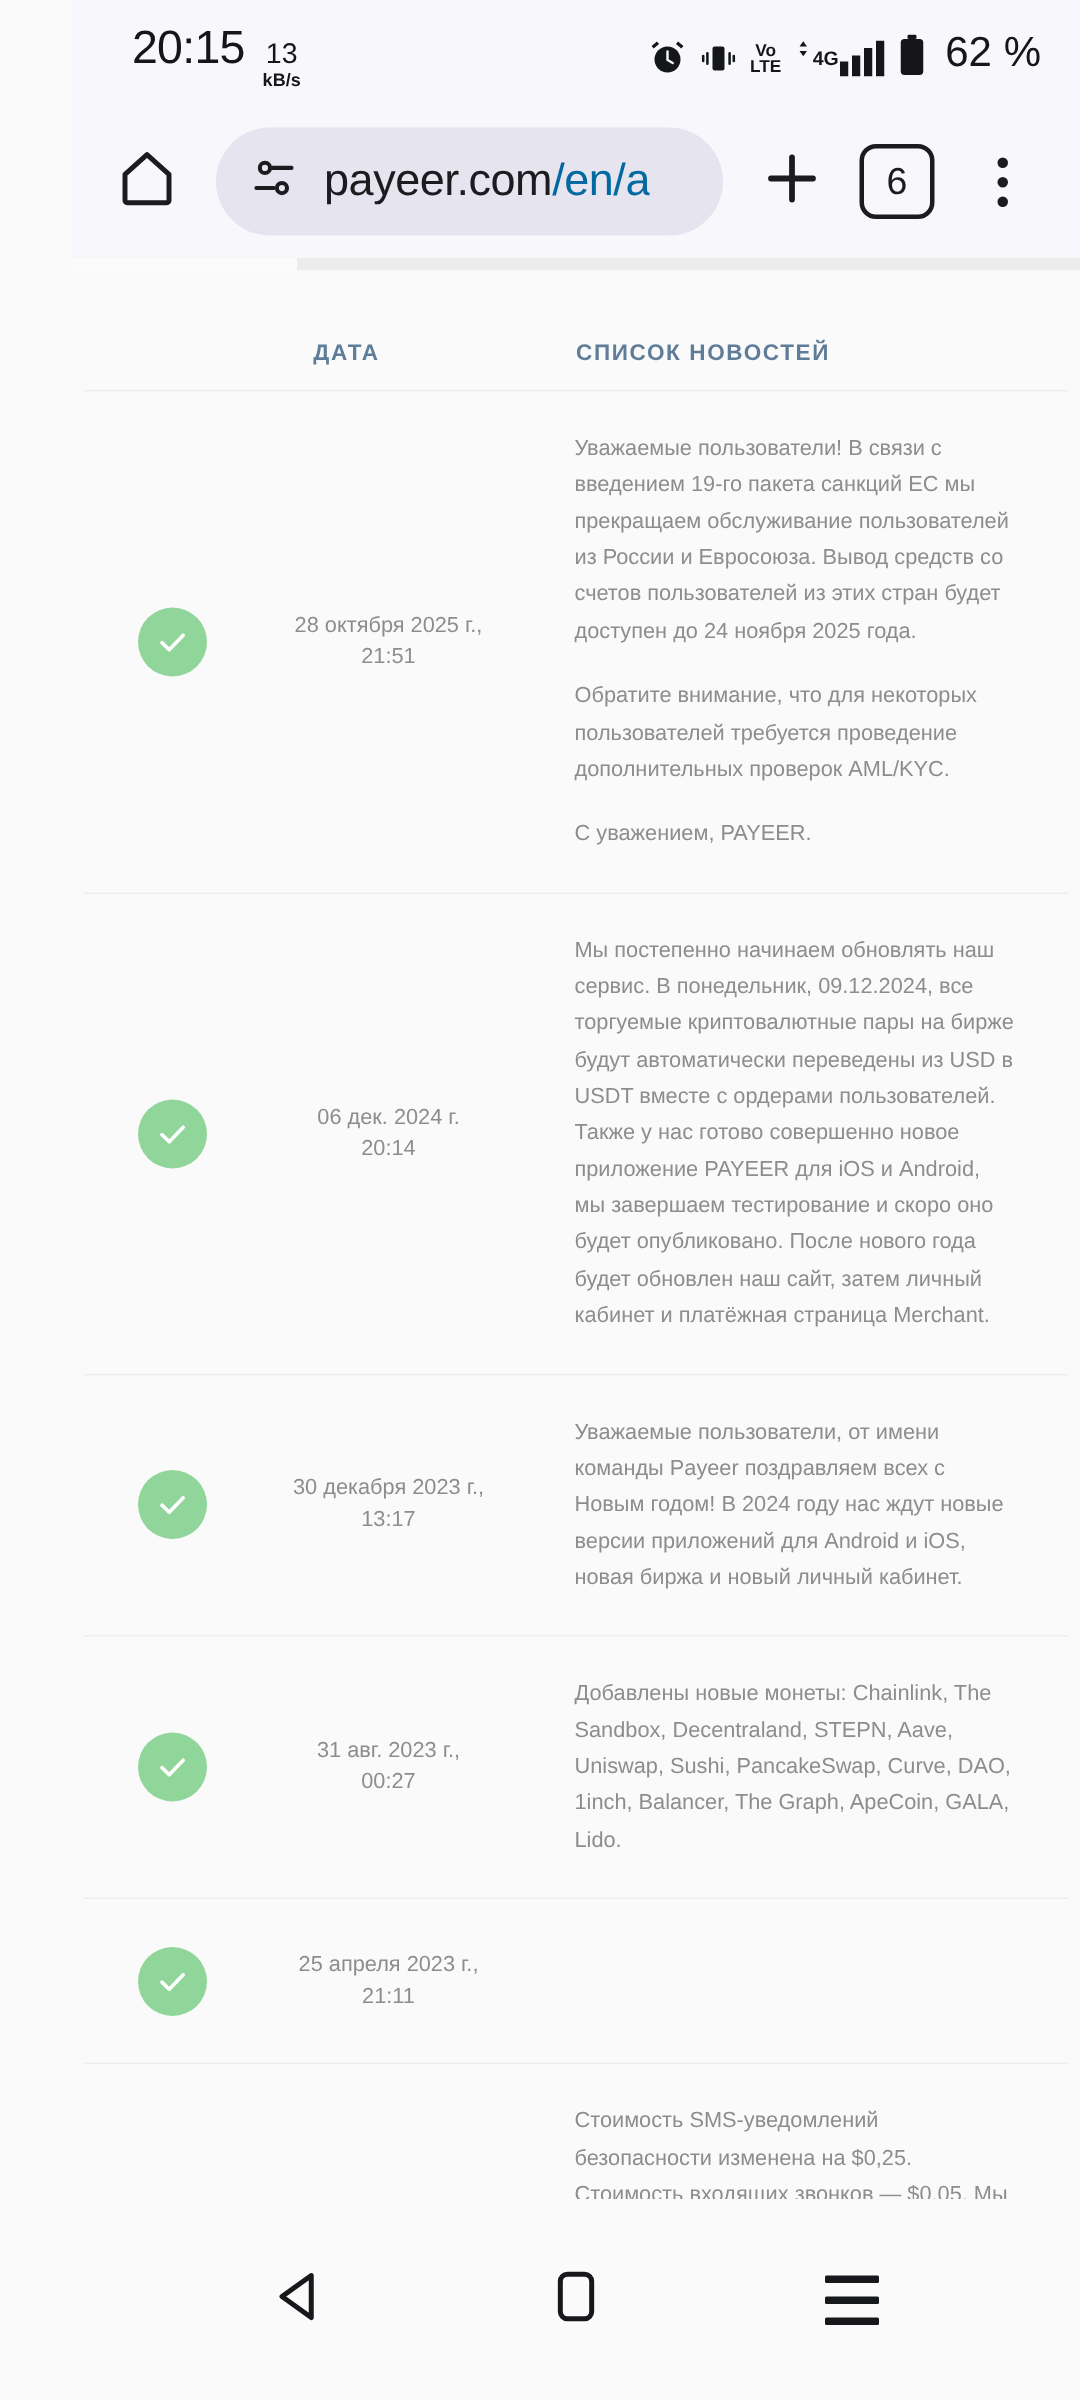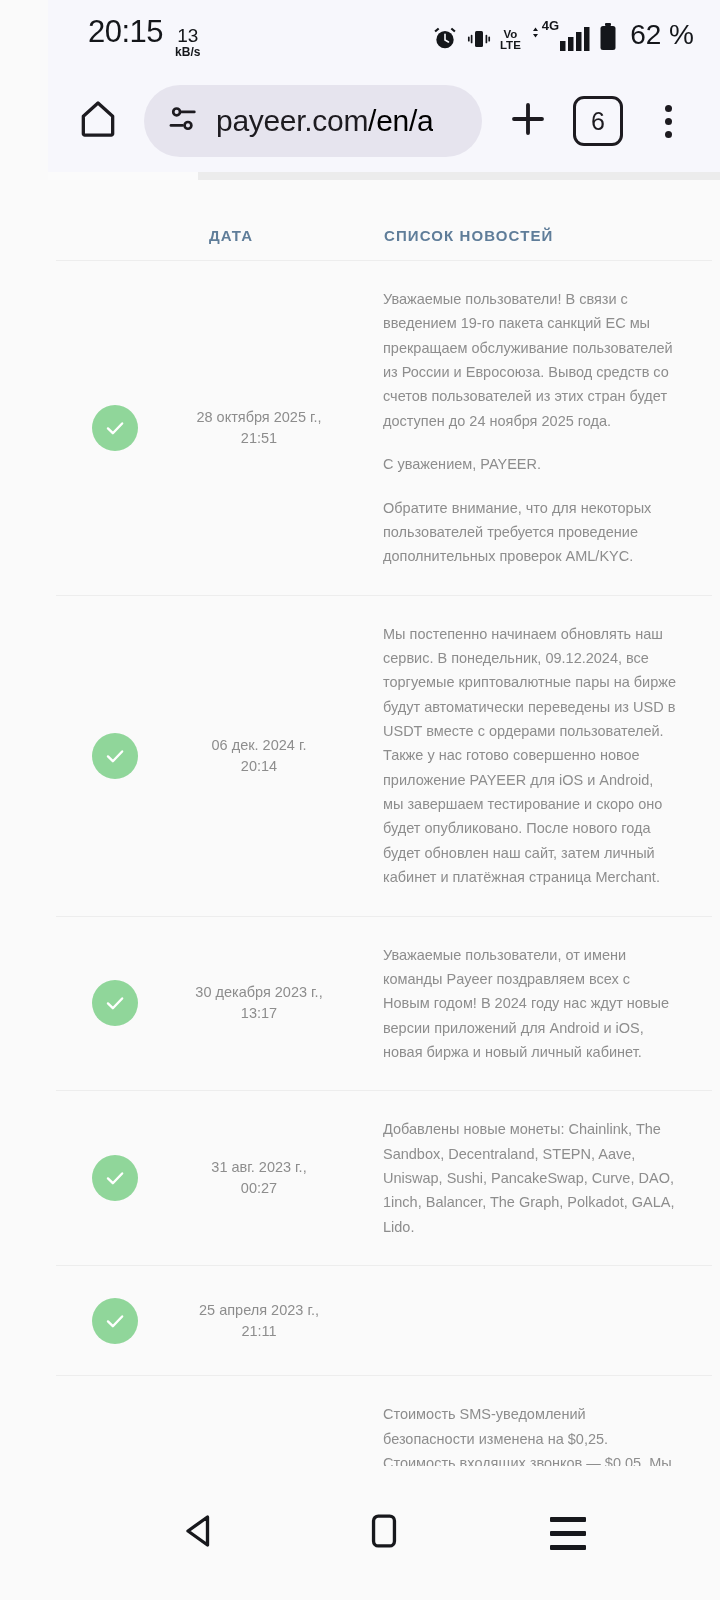--- a/index.html
+++ b/index.html
@@ -19,36 +19,36 @@
   }
   .sb-left { display:flex; align-items:baseline; gap:12px; }
   .sb-clock { font-size:31px; font-weight:400; letter-spacing:-0.5px; }
   .sb-net { display:flex; flex-direction:column; align-items:center; line-height:1; margin-bottom:-2px; }
   .sb-net-val { font-size:19px; font-weight:500; }
   .sb-net-unit { font-size:12px; font-weight:600; margin-top:1px; }
   .sb-right { display:flex; align-items:flex-end; gap:9px; }
   .sb-right svg { display:block; }
   .volte { display:flex; flex-direction:column; align-items:center; line-height:0.95; font-size:11.5px; font-weight:700; }
   .net4g { display:flex; align-items:flex-end; gap:1px; }
-  .net4g-lbl { font-size:13px; font-weight:700; line-height:1; margin-bottom:19px; }
+  .net4g-lbl { font-size:13px; font-weight:700; line-height:1; margin-bottom:6px; }
   .sb-batt-pct { font-size:28px; font-weight:400; margin-left:4px; letter-spacing:0px; }
 
   
   .toolbar {
     height:102px; flex:0 0 102px; background:#f7f7fc;
     display:flex; align-items:center; padding:0 22px 0 20px; gap:10px;
   }
   .tb-btn { width:60px; height:60px; display:flex; align-items:center; justify-content:center; flex:0 0 auto; }
   .urlbar {
     flex:1 1 auto; height:72px; background:#e6e4ee; border-radius:36px;
     display:flex; align-items:center; padding:0 22px; gap:16px; overflow:hidden; min-width:0;
     margin:0 6px;
   }
   .url-text { font-size:30px; color:#1d1b20; white-space:nowrap; overflow:hidden; letter-spacing:-0.3px; }
-  .url-text .dim { color:#000000; }
+  .url-text .dim { color:#0369a1; }
   .tabcount {
     width:50px; height:50px; border:3.5px solid #1d1b20; border-radius:11px;
     display:flex; align-items:center; justify-content:center;
     font-size:25px; font-weight:500; color:#1d1b20;
   }
   .kebab { display:flex; flex-direction:column; gap:6px; align-items:center; }
   .kebab i { width:7px; height:7px; border-radius:50%; background:#1d1b20; display:block; }
 
   
   .page { flex:1 1 auto; position:relative; background:#fafafa; overflow:hidden; }
@@ -209,22 +209,22 @@
           <div class="cell-icon">
             <span class="check">
               <svg width="26" height="26" viewBox="0 0 24 24" fill="none">
                 <path d="M5.5 12.4 10 16.8 18.6 7.8" stroke="#ffffff" stroke-width="2.2" stroke-linecap="round" stroke-linejoin="round"></path>
               </svg>
             </span>
           </div>
           <div class="cell-date">28 октября 2025 г.,<br>21:51</div>
           <div class="cell-text">
             <p>Уважаемые пользователи! В связи с введением 19-го пакета санкций ЕС мы прекращаем обслуживание пользователей из России и Евросоюза. Вывод средств со счетов пользователей из этих стран будет доступен до 24 ноября 2025 года.</p>
+            <p>Обратите внимание, что для некоторых пользователей требуется проведение дополнительных проверок AML/KYC.</p>
             <p>С уважением, PAYEER.</p>
-            <p>Обратите внимание, что для некоторых пользователей требуется проведение дополнительных проверок AML/KYC.</p>
           </div>
         </div>
         <div class="row">
           <div class="cell-icon">
             <span class="check">
               <svg width="26" height="26" viewBox="0 0 24 24" fill="none">
                 <path d="M5.5 12.4 10 16.8 18.6 7.8" stroke="#ffffff" stroke-width="2.2" stroke-linecap="round" stroke-linejoin="round"></path>
               </svg>
             </span>
           </div>
@@ -249,21 +249,21 @@
         <div class="row">
           <div class="cell-icon">
             <span class="check">
               <svg width="26" height="26" viewBox="0 0 24 24" fill="none">
                 <path d="M5.5 12.4 10 16.8 18.6 7.8" stroke="#ffffff" stroke-width="2.2" stroke-linecap="round" stroke-linejoin="round"></path>
               </svg>
             </span>
           </div>
           <div class="cell-date">31 авг. 2023 г.,<br>00:27</div>
           <div class="cell-text">
-            <p>Добавлены новые монеты: Chainlink, The Sandbox, Decentraland, STEPN, Aave, Uniswap, Sushi, PancakeSwap, Curve, DAO, 1inch, Balancer, The Graph, Polkadot, GALA, Lido.</p>
+            <p>Добавлены новые монеты: Chainlink, The Sandbox, Decentraland, STEPN, Aave, Uniswap, Sushi, PancakeSwap, Curve, DAO, 1inch, Balancer, The Graph, ApeCoin, GALA, Lido.</p>
           </div>
         </div>
         <div class="row">
           <div class="cell-icon">
             <span class="check">
               <svg width="26" height="26" viewBox="0 0 24 24" fill="none">
                 <path d="M5.5 12.4 10 16.8 18.6 7.8" stroke="#ffffff" stroke-width="2.2" stroke-linecap="round" stroke-linejoin="round"></path>
               </svg>
             </span>
           </div>

